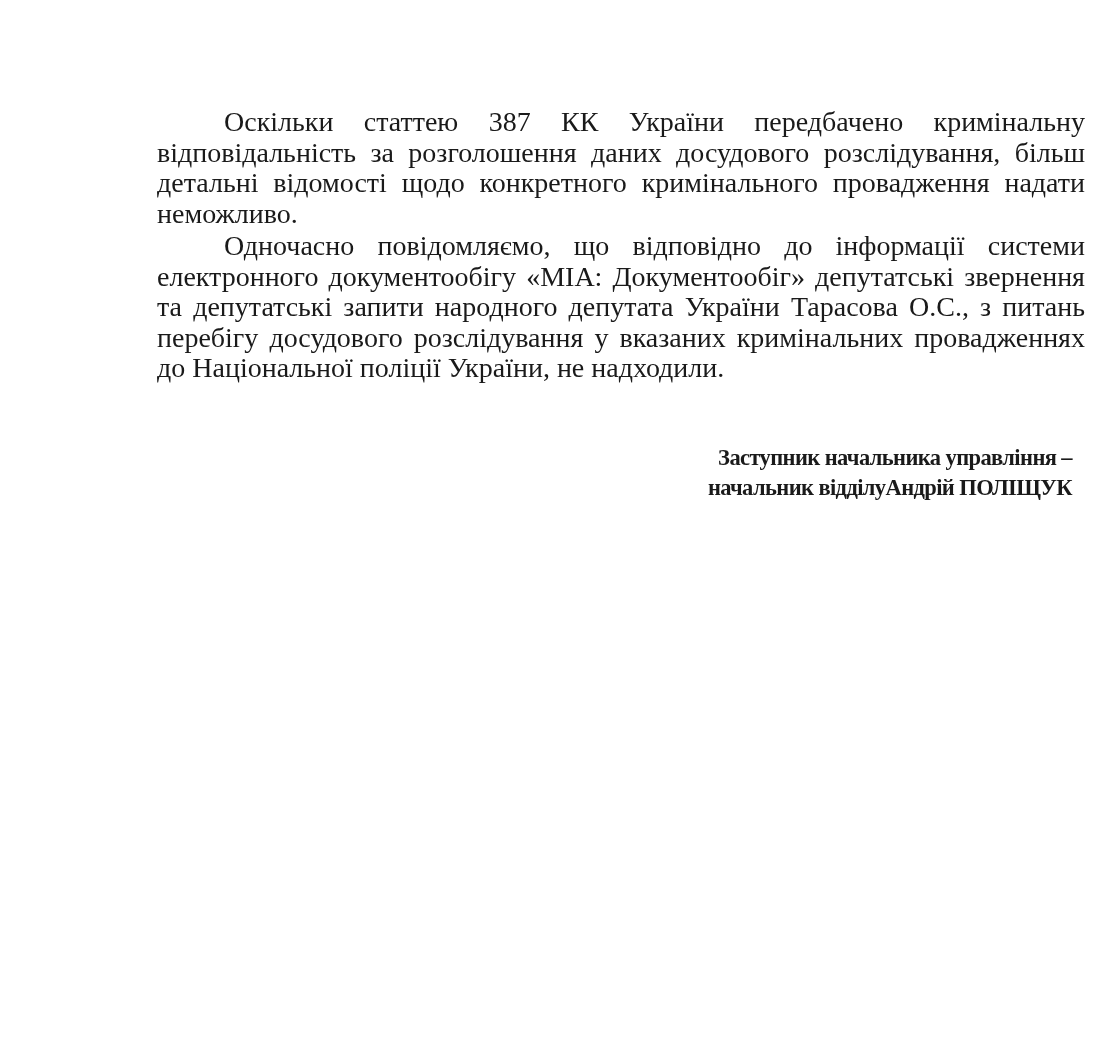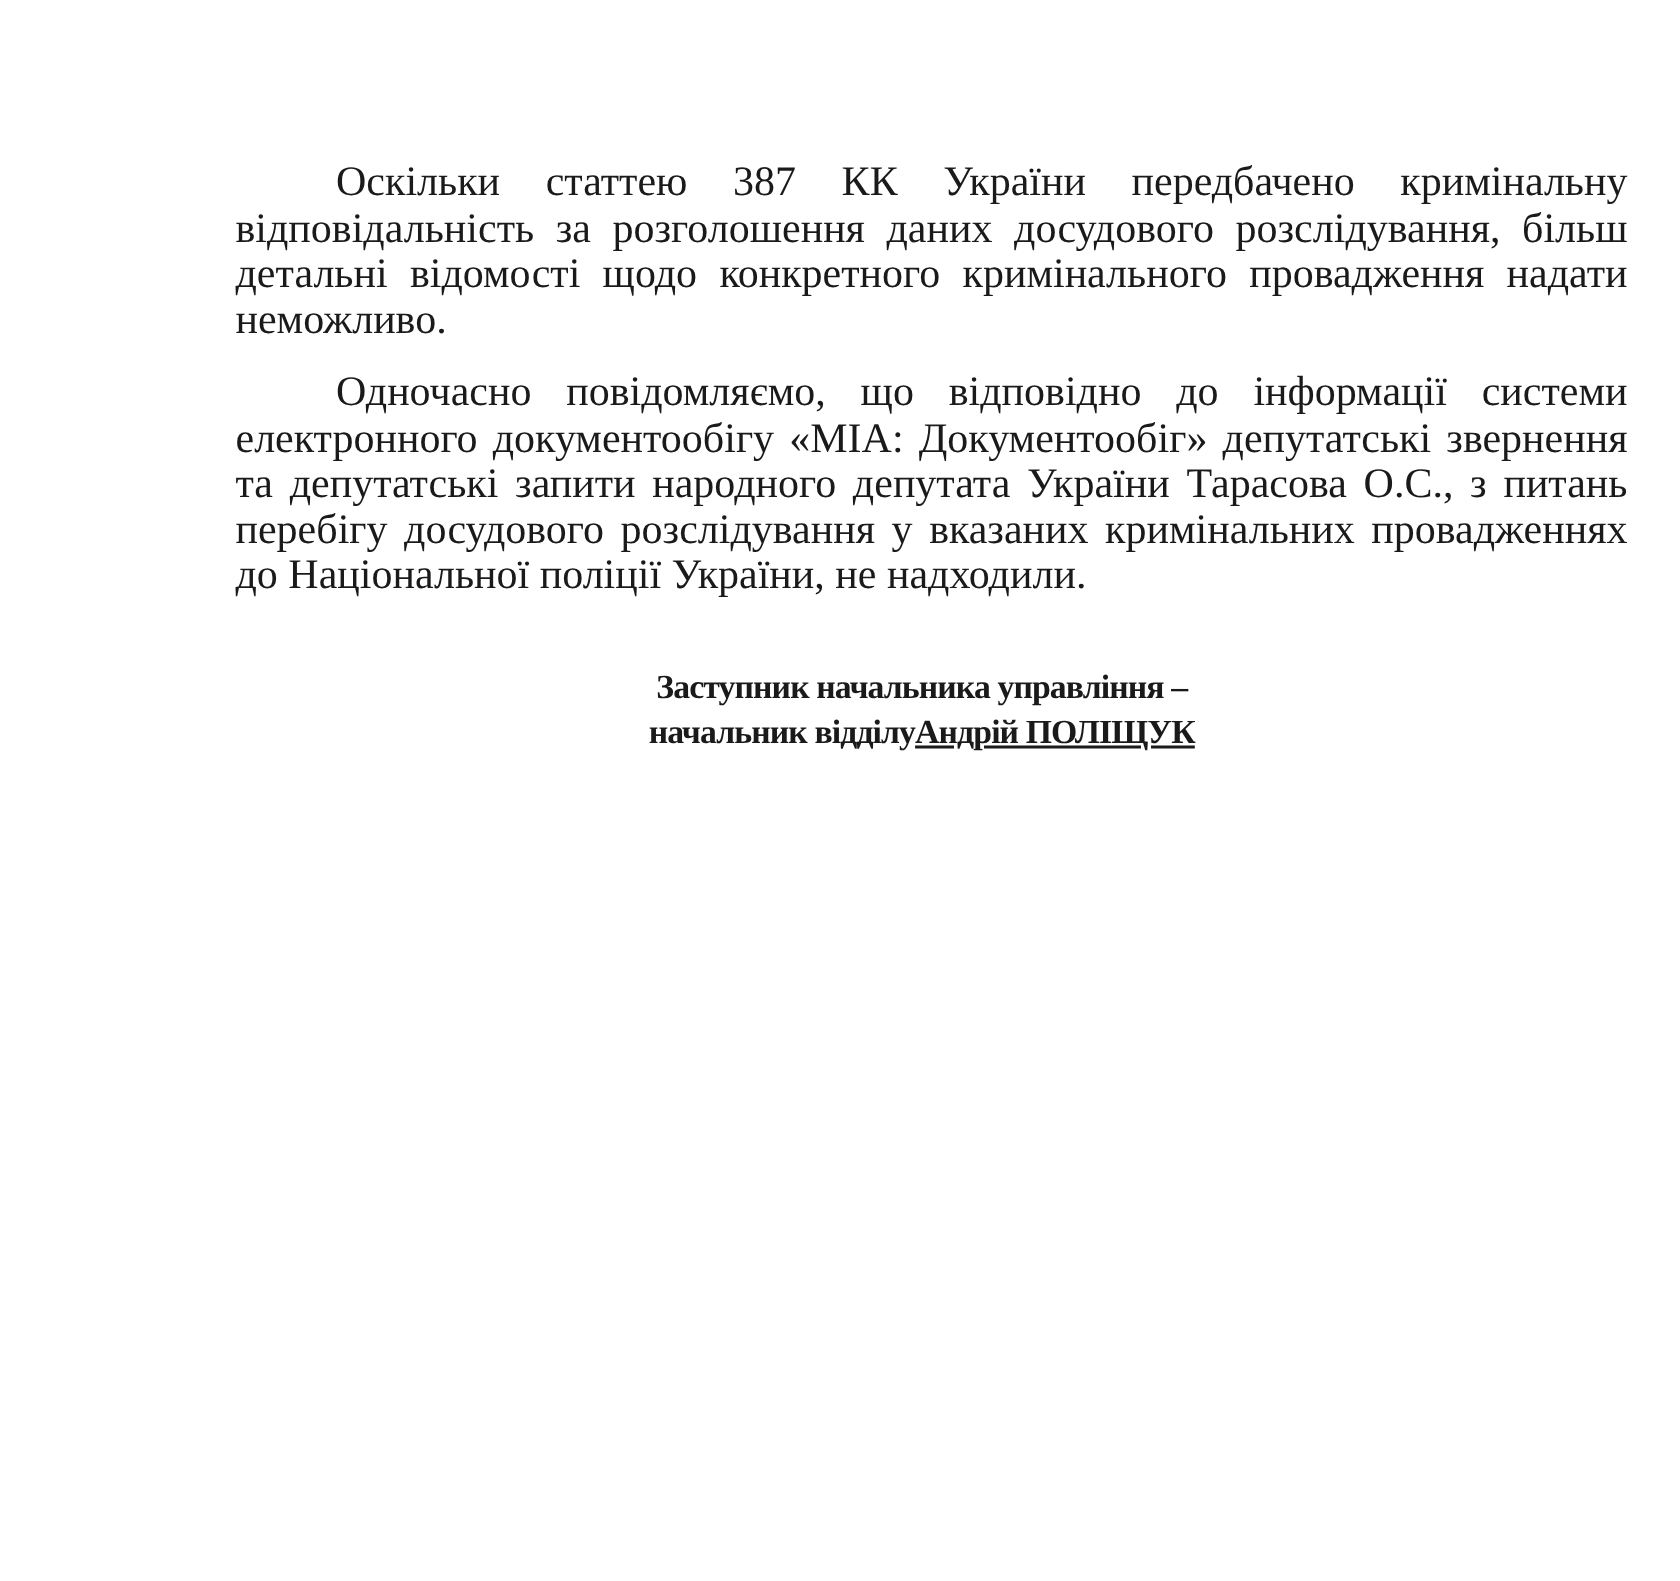--- a/index.html
+++ b/index.html
@@ -22,42 +22,41 @@
       color: #1a1a1a;
       font-size: 28px;
       line-height: 30.5px;
     }
     .para {
       margin: 0;
       text-align: justify;
       text-indent: 67px;
     }
     .para + .para {
-      margin-top: 18px;
+      margin-top: 2px;
     }
     .signature {
       position: absolute;
       left: 157px;
       top: 443px;
       width: 915px;
       font-family: "Liberation Serif", "DejaVu Serif", serif;
       font-weight: bold;
       font-size: 22.5px;
       line-height: 30px;
       color: #1a1a1a;
       letter-spacing: -0.6px;
     }
     .sig-row {
       display: flex;
-      justify-content: center;
+      justify-content: flex-end;
       align-items: baseline;
     }
     .sig-name {
       text-align: right;
-      text-decoration: underline;
     }
   </style>
 </head>
 <body>
 
 <div class="page">
   <p class="para">Оскільки статтею 387 КК України передбачено кримінальну відповідальність за розголошення даних досудового розслідування, більш детальні відомості щодо конкретного кримінального провадження надати неможливо.</p>
   <p class="para">Одночасно повідомляємо, що відповідно до інформації системи електронного документообігу «МІА: Документообіг» депутатські звернення та депутатські запити народного депутата України Тарасова О.С., з питань перебігу досудового розслідування у вказаних кримінальних провадженнях до Національної поліції України, не надходили.</p>
 </div>
 

